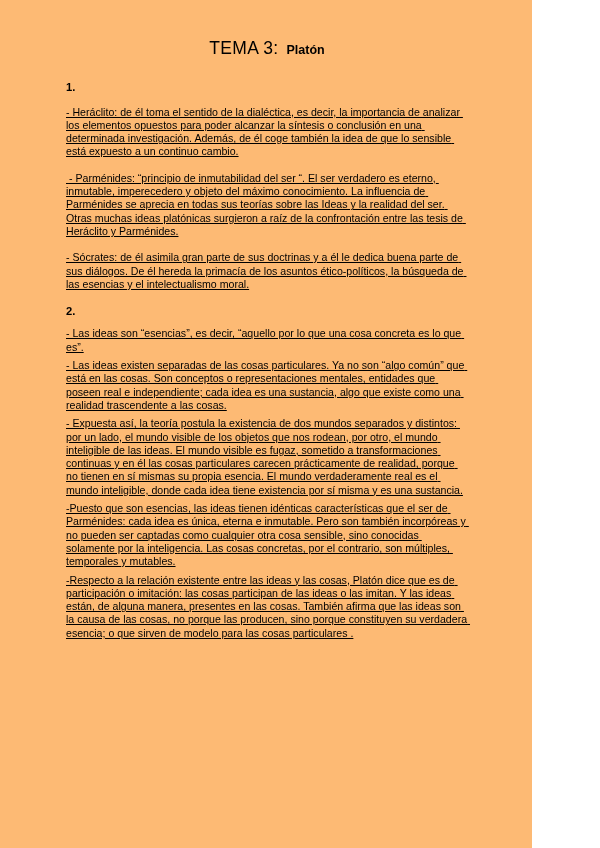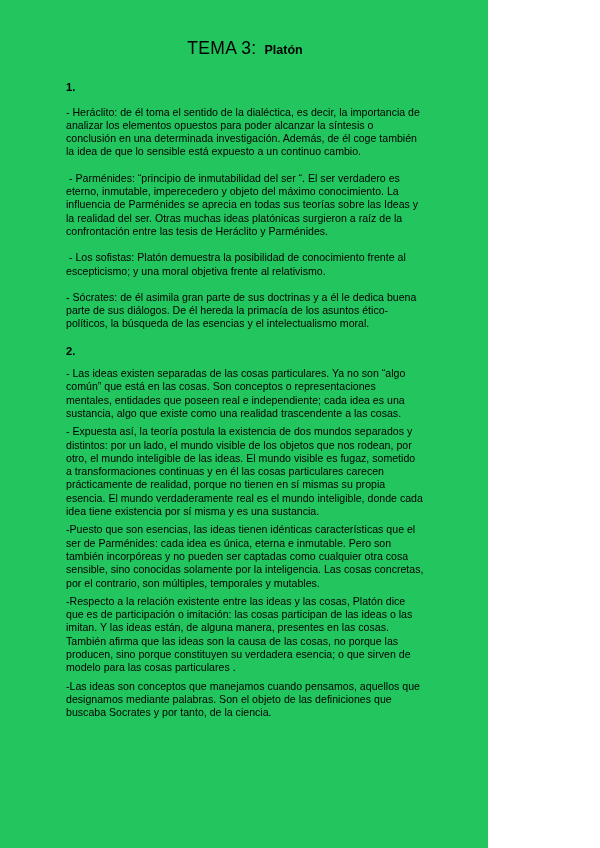--- a/index.html
+++ b/index.html
@@ -2,24 +2,24 @@
 <html lang="es"><head>
 <meta charset="utf-8">
 <style>
   html, body {
     margin: 0;
     padding: 0;
     background: #ffffff;
   }
   .page {
     position: relative;
-    width: 488px;
+    width: 532px;
     height: 848px;
     box-sizing: border-box;
-    background: #22c55e;
+    background: #fdba74;
     color: #000000;
     padding: 40px 64px 0 66px;
     font-family: "Liberation Sans", "DejaVu Sans", sans-serif;
     font-size: 10.6px;
     line-height: 13.3px;
     overflow: hidden;
   }
   .doc-title {
     text-align: center;
     margin: 2px 0 24px 0;
@@ -47,20 +47,21 @@
   .section-heading.second .heading-number {
     margin-right: 7px;
   }
   .section-heading.second {
     margin-top: 14px;
     margin-bottom: 9px;
   }
   .body-text p {
     margin: 0 0 13px 0;
     white-space: pre-wrap;
+    text-decoration: underline;
   }
   .section-2 .body-text p {
     margin: 0 0 5px 0;
   }
 </style>
 </head>
 <body>
 
 <div class="page">
 
@@ -69,31 +70,30 @@
     <span class="title-name">Platón</span>
   </div>
 
   <div class="section section-1">
     <div class="section-heading first">
       <span class="heading-number">1.</span>
     </div>
     <div class="body-text">
       <p>- Heráclito: de él toma el sentido de la dialéctica, es decir, la importancia de analizar los elementos opuestos para poder alcanzar la síntesis o conclusión en una determinada investigación. Además, de él coge también la idea de que lo sensible está expuesto a un continuo cambio.</p>
       <p> - Parménides: “principio de inmutabilidad del ser “. El ser verdadero es eterno, inmutable, imperecedero y objeto del máximo conocimiento. La influencia de Parménides se aprecia en todas sus teorías sobre las Ideas y la realidad del ser. Otras muchas ideas platónicas surgieron a raíz de la confrontación entre las tesis de Heráclito y Parménides.</p>
-      <p> - Los sofistas: Platón demuestra la posibilidad de conocimiento frente al escepticismo; y una moral objetiva frente al relativismo.</p>
       <p>- Sócrates: de él asimila gran parte de sus doctrinas y a él le dedica buena parte de sus diálogos. De él hereda la primacía de los asuntos ético-políticos, la búsqueda de las esencias y el intelectualismo moral.</p>
     </div>
   </div>
 
   <div class="section section-2">
     <div class="section-heading second">
       <span class="heading-number">2.</span>
     </div>
     <div class="body-text">
+      <p>- Las ideas son “esencias”, es decir, “aquello por lo que una cosa concreta es lo que es”.</p>
       <p>- Las ideas existen separadas de las cosas particulares. Ya no son “algo común” que está en las cosas. Son conceptos o representaciones mentales, entidades que poseen real e independiente; cada idea es una sustancia, algo que existe como una realidad trascendente a las cosas.</p>
       <p>- Expuesta así, la teoría postula la existencia de dos mundos separados y distintos: por un lado, el mundo visible de los objetos que nos rodean, por otro, el mundo inteligible de las ideas. El mundo visible es fugaz, sometido a transformaciones continuas y en él las cosas particulares carecen prácticamente de realidad, porque no tienen en sí mismas su propia esencia. El mundo verdaderamente real es el mundo inteligible, donde cada idea tiene existencia por sí misma y es una sustancia.</p>
       <p>-Puesto que son esencias, las ideas tienen idénticas características que el ser de Parménides: cada idea es única, eterna e inmutable. Pero son también incorpóreas y no pueden ser captadas como cualquier otra cosa sensible, sino conocidas solamente por la inteligencia. Las cosas concretas, por el contrario, son múltiples, temporales y mutables.</p>
       <p>-Respecto a la relación existente entre las ideas y las cosas, Platón dice que es de participación o imitación: las cosas participan de las ideas o las imitan. Y las ideas están, de alguna manera, presentes en las cosas. También afirma que las ideas son la causa de las cosas, no porque las producen, sino porque constituyen su verdadera esencia; o que sirven de modelo para las cosas particulares .</p>
-      <p>-Las ideas son conceptos que manejamos cuando pensamos, aquellos que designamos mediante palabras. Son el objeto de las definiciones que buscaba Socrates y por tanto, de la ciencia.</p>
     </div>
   </div>
 
 </div>
 
 </body></html>

